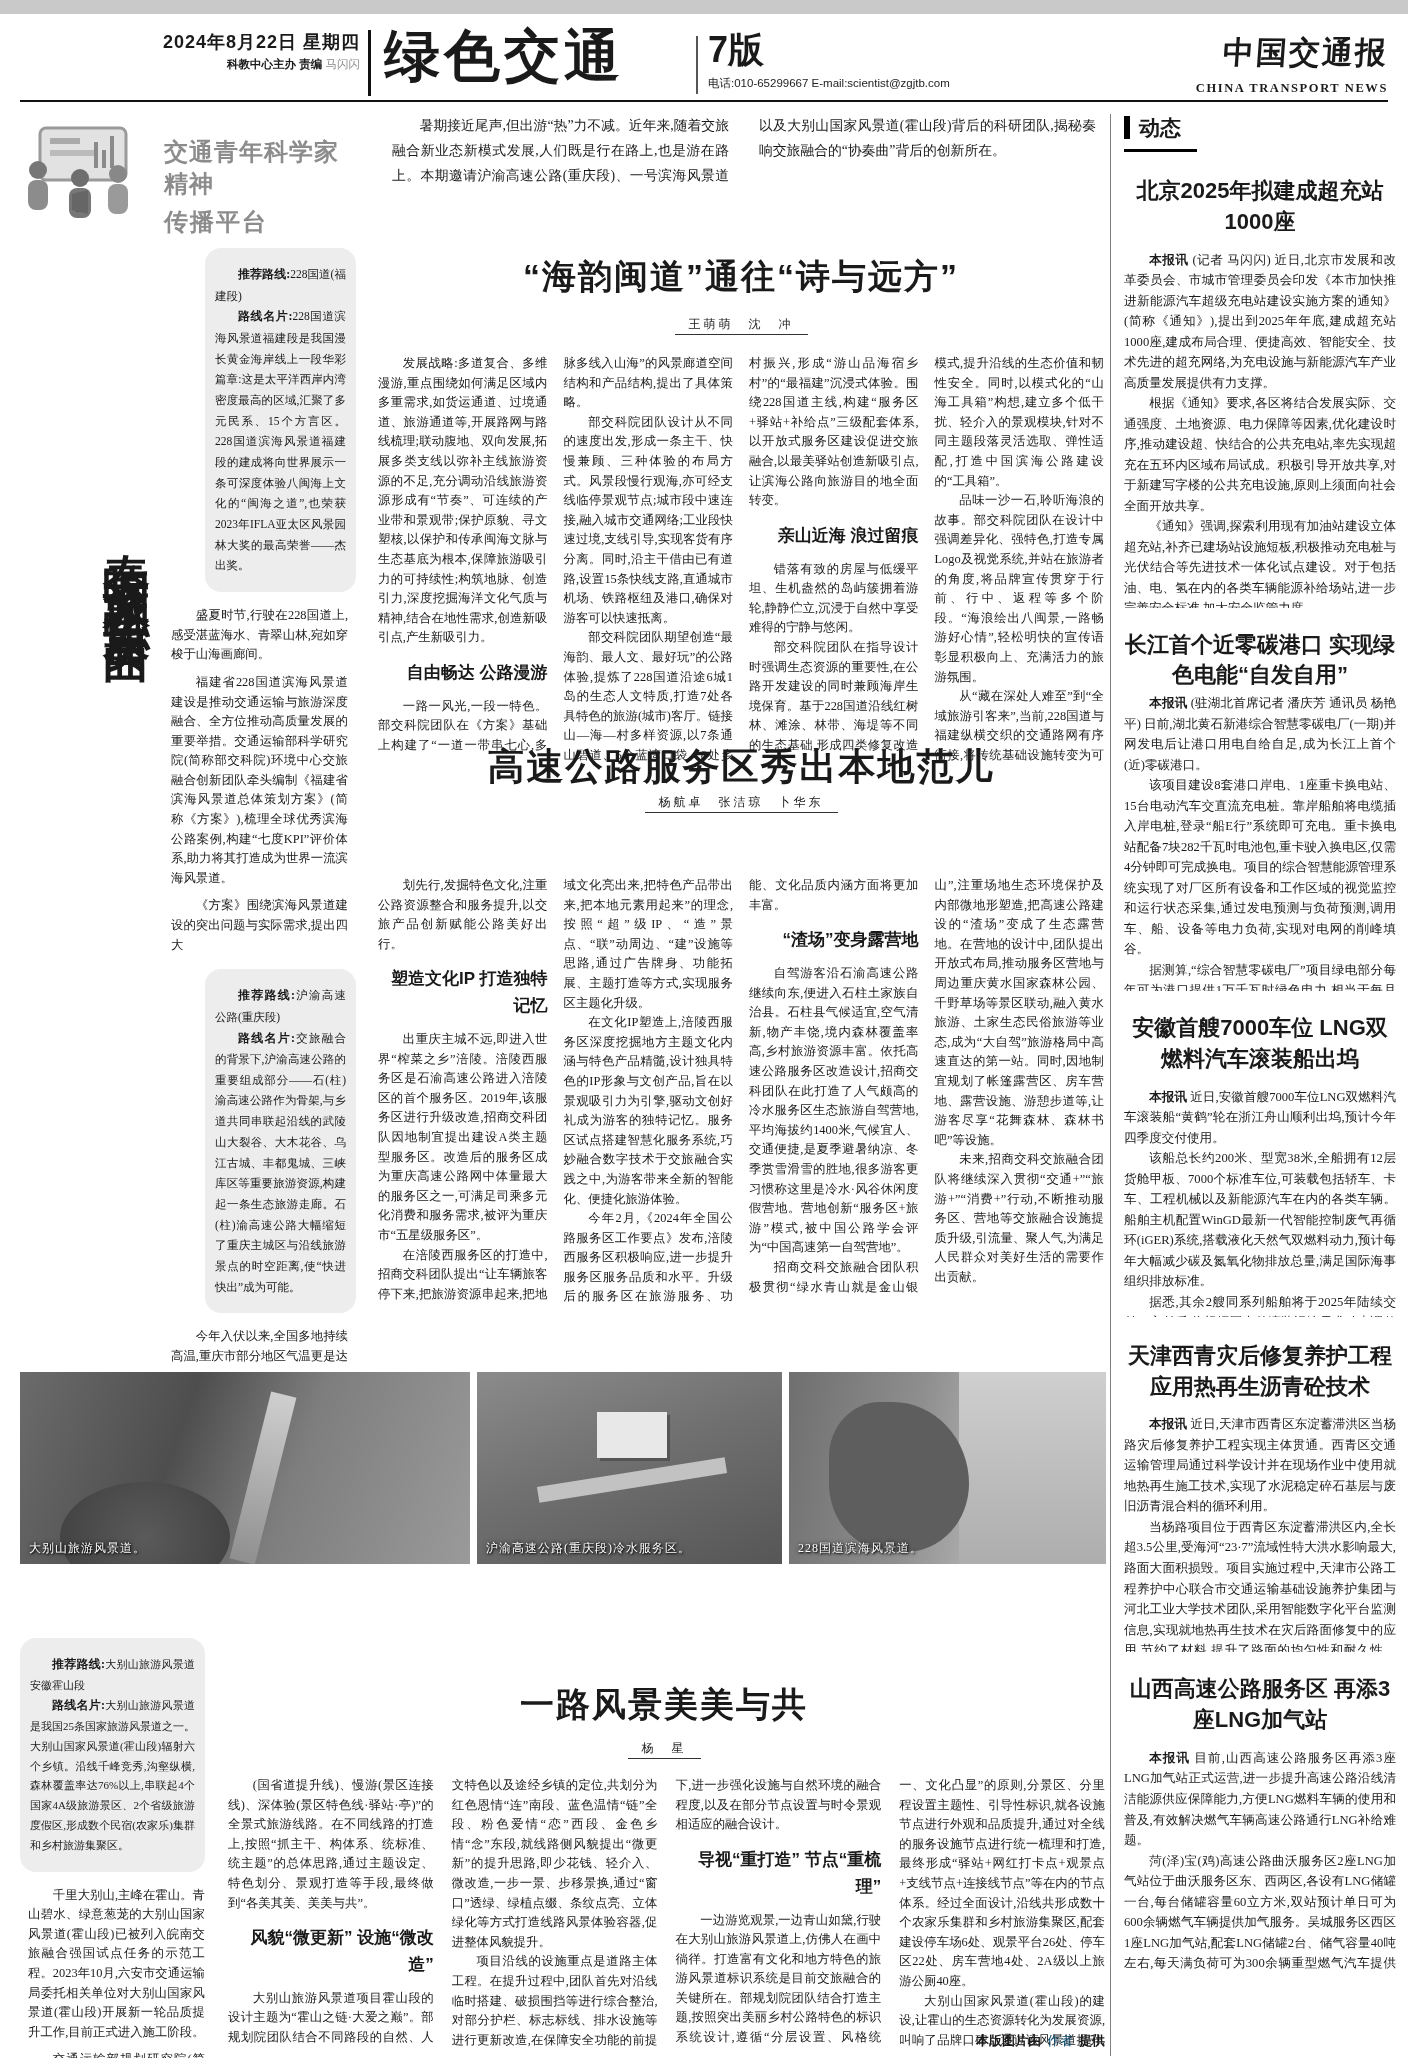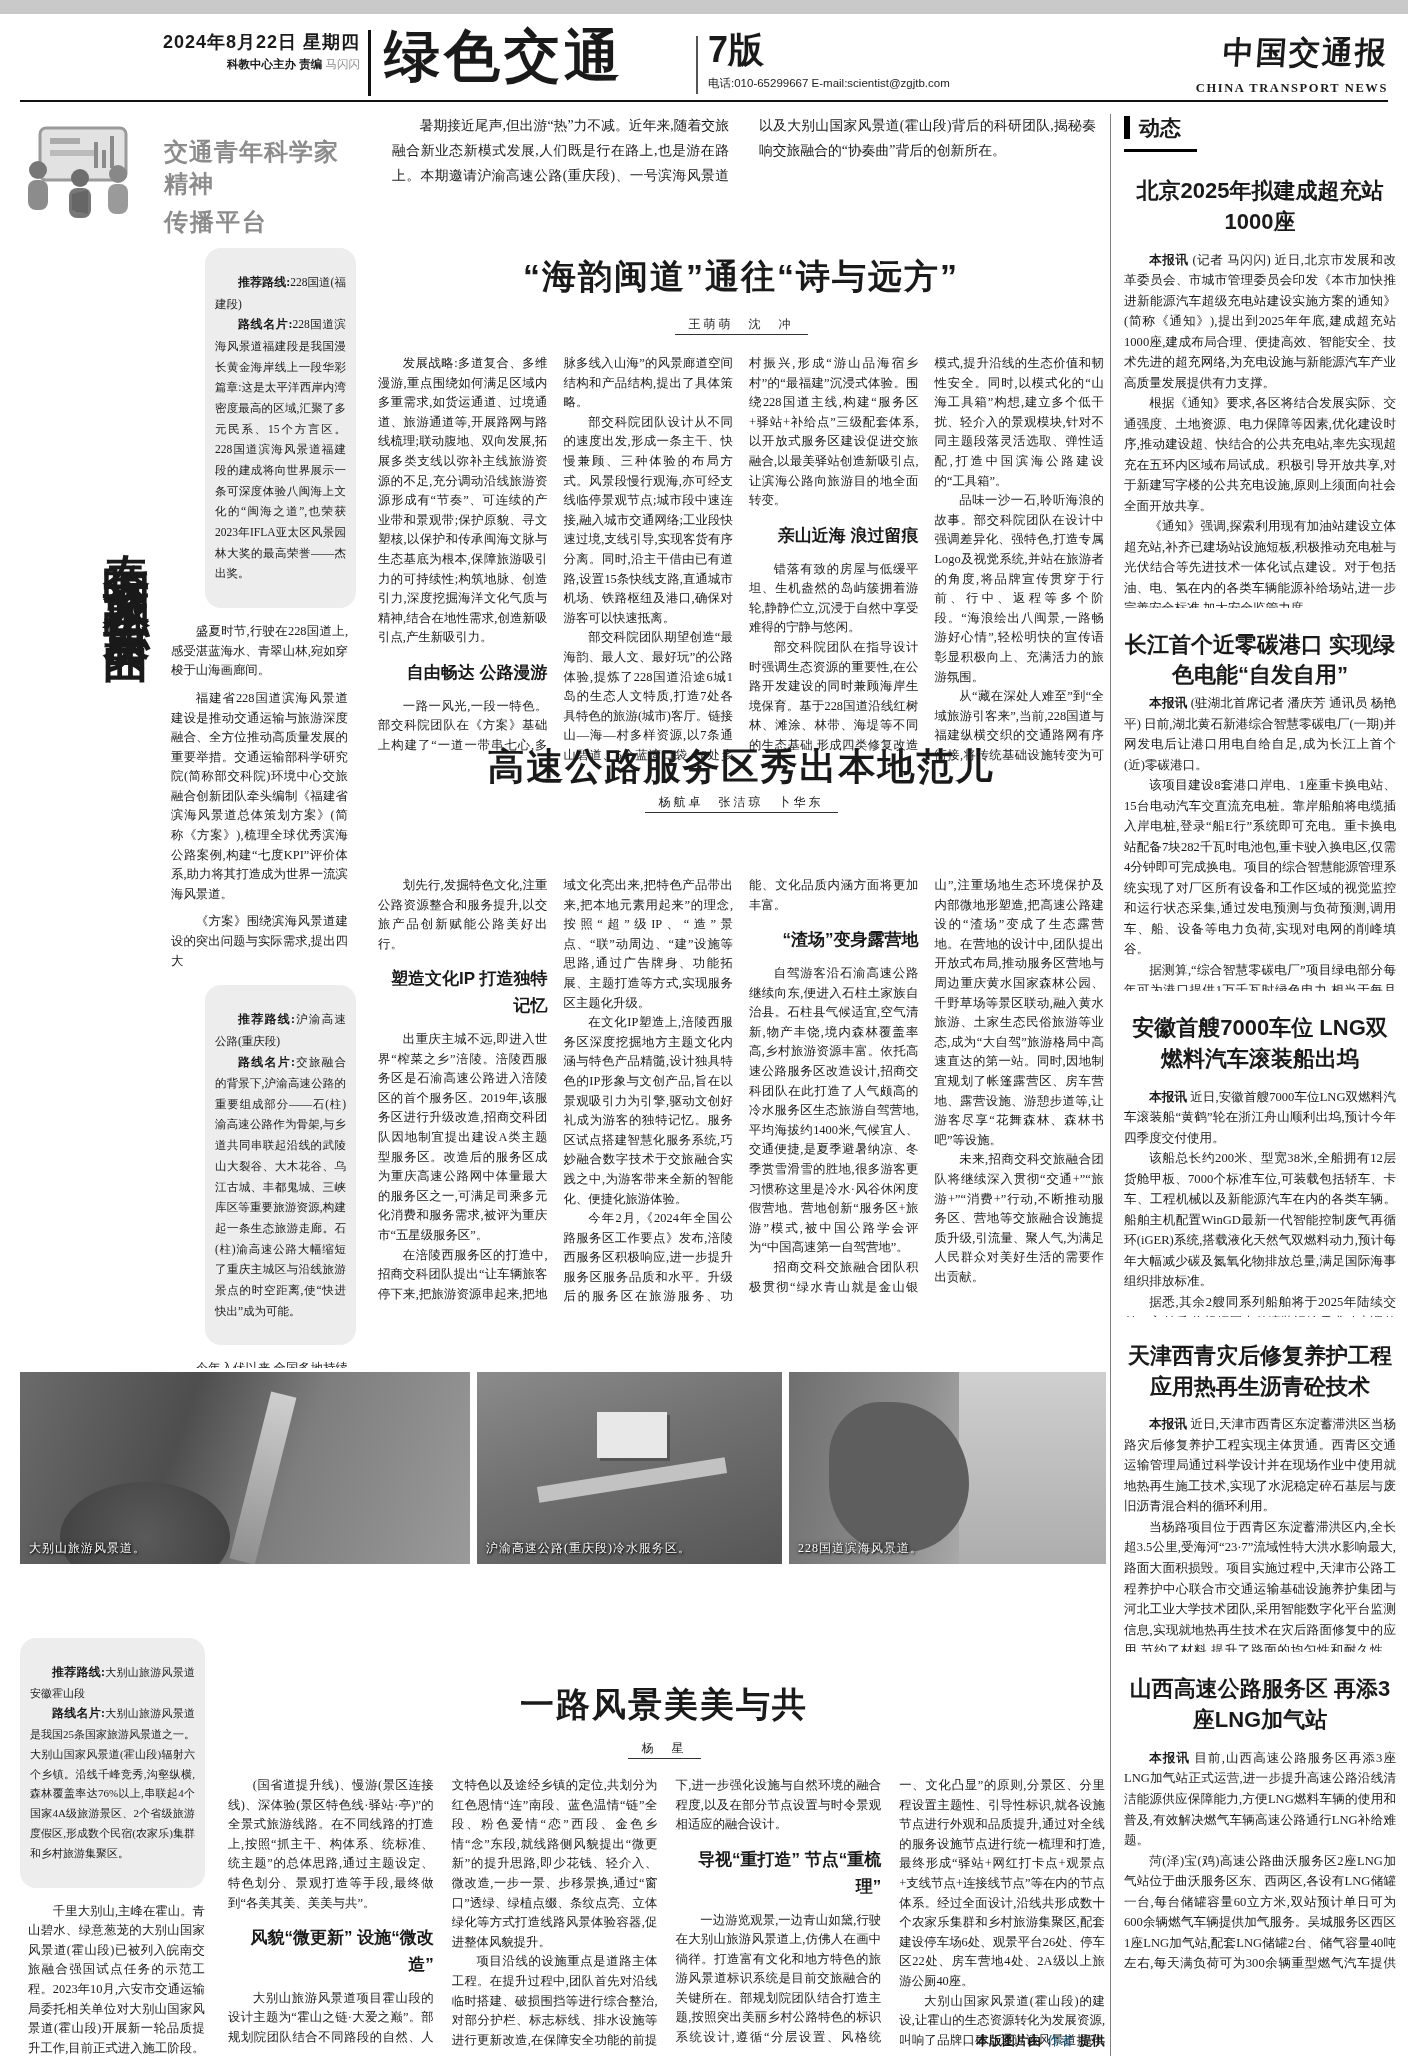--- a/index.html
+++ b/index.html
@@ -23,21 +23,21 @@
   .banner-t1{font-size:24px;font-weight:900;color:#8c8c8c;letter-spacing:1px;}
   .banner-t2{font-size:24px;font-weight:900;color:#8c8c8c;letter-spacing:2px;margin-top:6px;}
   
   .intro{column-count:2;column-gap:30px;font-size:13.8px;line-height:1.8;text-align:justify;}
   .intro p{margin:0;text-indent:2em;}
   
   .vhead{writing-mode:vertical-rl;text-orientation:upright;font-size:47px;font-weight:900;
          letter-spacing:9px;line-height:1.1;}
   
   .colwrap{overflow:hidden;}
-  .rbox{background:#ededed;border-radius:16px;padding:24px 10px;font-size:11.5px;line-height:1.8;
+  .rbox{background:#ededed;border-radius:16px;padding:16px 10px;font-size:11.5px;line-height:1.8;
         text-align:justify;}
   .rbox p{margin:0;text-indent:2em;}
   .rbox b{font-size:12px;}
   .bp{margin:8px;text-indent:2em;font-size:12.4px;line-height:1.58;text-align:justify;}
   
   .h-main{font-weight:900;text-align:center;letter-spacing:2px;font-family:"Liberation Sans","DejaVu Sans",sans-serif;}
   .byline{text-align:center;font-size:12px;}
   .byline span{border-bottom:1px solid #333;padding:0 14px 3px;letter-spacing:3px;}
   .cols{column-gap:16px;font-size:12.4px;line-height:1.58;text-align:justify;overflow:hidden;}
   .cols p{margin:0;text-indent:2em;}

